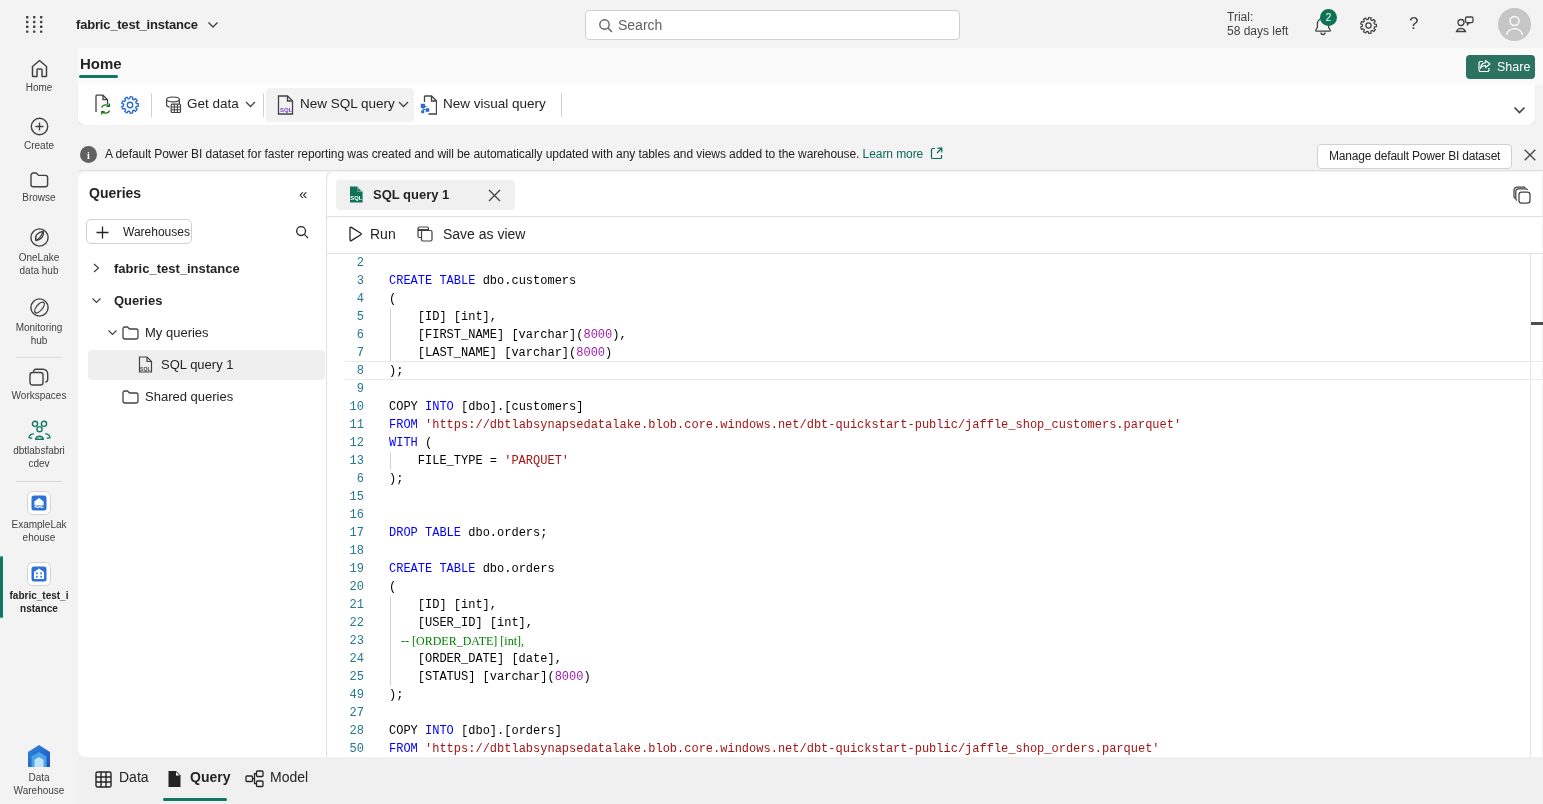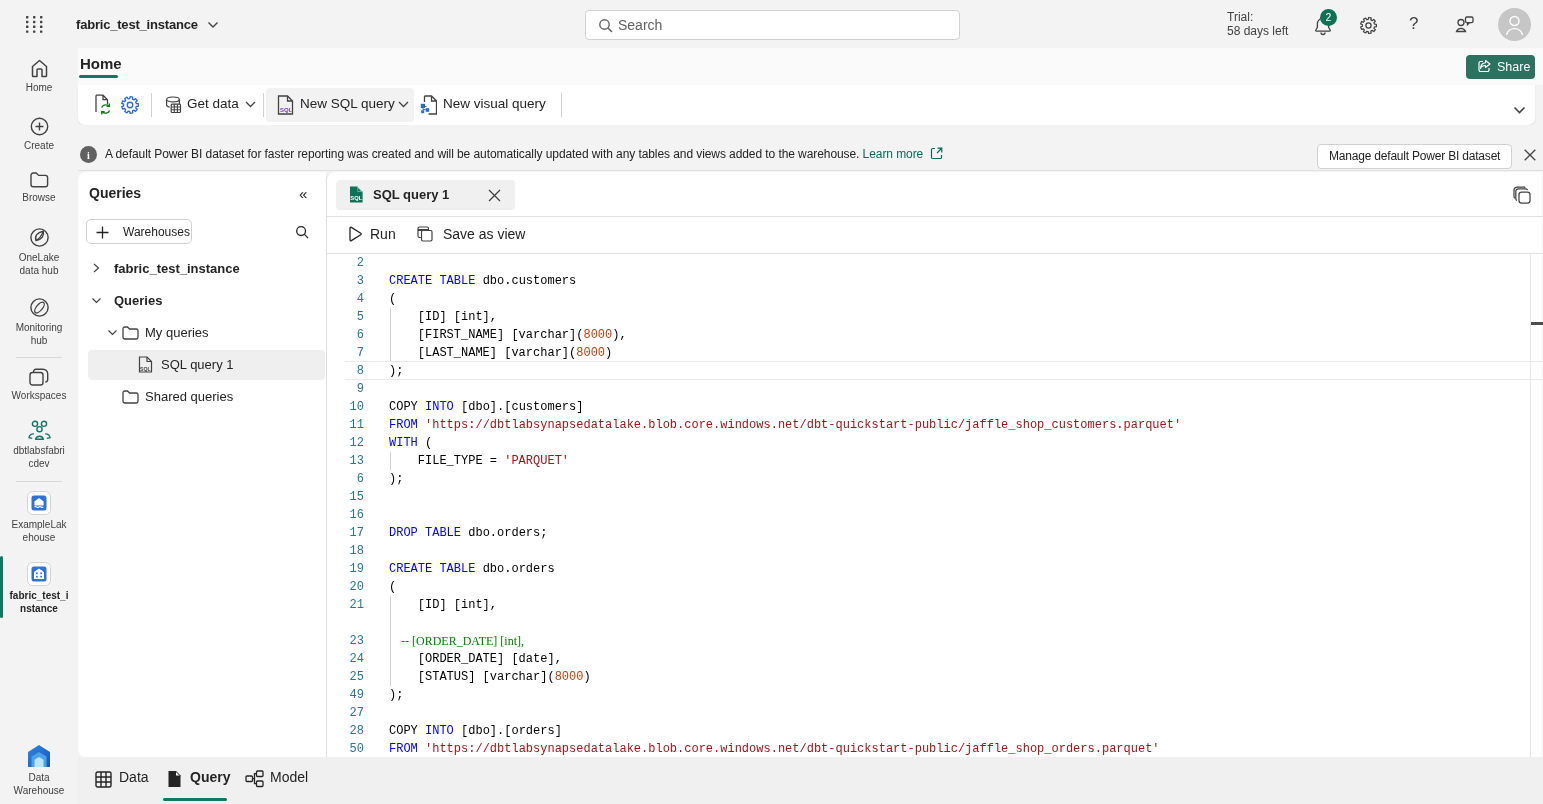--- a/index.html
+++ b/index.html
@@ -76,21 +76,21 @@
 #qtoolbar svg.play { position:absolute; left:21px; top:9px; }
 #qtoolbar svg.sav { position:absolute; left:90px; top:9px; }
 
 
 #code { position:absolute; left:0; top:82px; width:1216px; height:503px; font-family:"Liberation Mono", monospace; font-size:12px; line-height:18px; white-space:pre; overflow:hidden; }
 .cl { position:absolute; left:0; height:18px; width:1216px; }
 .ln { position:absolute; left:0; width:37px; text-align:right; color:#237893; }
 .cc { position:absolute; left:62px; color:#000; }
 .k { color:#0000ff; }
 .s { color:#a31515; }
-.n { color:#c2410c; }
+.n { color:#a21caf; }
 .cm { color:#008000;font-family:Liberation Serif, serif; }
 .u { }
 .guide { position:absolute; width:1px; background:#d3d3d3; left:63px; }
 #curline { position:absolute; left:18px; top:107px; width:1198px; height:19px; border-top:1px solid #eaeaea; border-bottom:1px solid #eaeaea; }
 #ovr { position:absolute; left:1203px; top:82px; width:1px; height:503px; background:#e7e7e7; }
 #ovrmark { position:absolute; left:1204px; top:150px; width:12px; height:3px; background:#4d4d4d; }
 
 
 #bottombar { position:absolute; left:78px; top:757px; width:1465px; height:47px; background:#f0f0f0; }
 .btab { position:absolute; top:12px; font-size:14px; color:#242424; }
@@ -431,20 +431,21 @@
     <div class="cl" style="top:180px"><span class="ln">12</span><span class="cc"><span class="k">WITH</span> (</span></div>
     <div class="cl" style="top:198px"><span class="ln">13</span><span class="cc">    FILE_TYPE = <span class="s">'PARQUET'</span></span></div>
     <div class="cl" style="top:216px"><span class="ln">6</span><span class="cc">);</span></div>
     <div class="cl" style="top:234px"><span class="ln">15</span><span class="cc"></span></div>
     <div class="cl" style="top:252px"><span class="ln">16</span><span class="cc"></span></div>
     <div class="cl" style="top:270px"><span class="ln">17</span><span class="cc"><span class="k">DROP</span> <span class="k">TABLE</span> dbo.orders;</span></div>
     <div class="cl" style="top:288px"><span class="ln">18</span><span class="cc"></span></div>
     <div class="cl" style="top:306px"><span class="ln">19</span><span class="cc"><span class="k">CREATE</span> <span class="k">TABLE</span> dbo.orders</span></div>
     <div class="cl" style="top:324px"><span class="ln">20</span><span class="cc">(</span></div>
     <div class="cl" style="top:342px"><span class="ln">21</span><span class="cc">    [ID] [int],</span></div>
+    <div class="cl" style="top:360px"><span class="ln">22</span><span class="cc">    [USER_ID] [int],</span></div>
     <div class="cl" style="top:378px"><span class="ln">23</span><span class="cc"><span class="cm">    -- [ORDER_DATE] [int],</span></span></div>
     <div class="cl" style="top:396px"><span class="ln">24</span><span class="cc">    [ORDER_DATE] [date],</span></div>
     <div class="cl" style="top:414px"><span class="ln">25</span><span class="cc">    [STATUS] [varchar](<span class="n">8000</span>)</span></div>
     <div class="cl" style="top:432px"><span class="ln">49</span><span class="cc">);</span></div>
     <div class="cl" style="top:450px"><span class="ln">27</span><span class="cc"></span></div>
     <div class="cl" style="top:468px"><span class="ln">28</span><span class="cc">COPY <span class="k">INTO</span> [dbo].[orders]</span></div>
     <div class="cl" style="top:486px"><span class="ln">50</span><span class="cc"><span class="k">FROM</span> <span class="s">'</span><span class="s u">https://dbtlabsynapsedatalake.blob.core.windows.net/dbt-quickstart-public/jaffle_shop_orders.parquet</span><span class="s">'</span></span></div>
     <div class="guide" style="top:54px;height:54px"></div>
     <div class="guide" style="top:198px;height:18px"></div>
     <div class="guide" style="top:342px;height:90px"></div>

